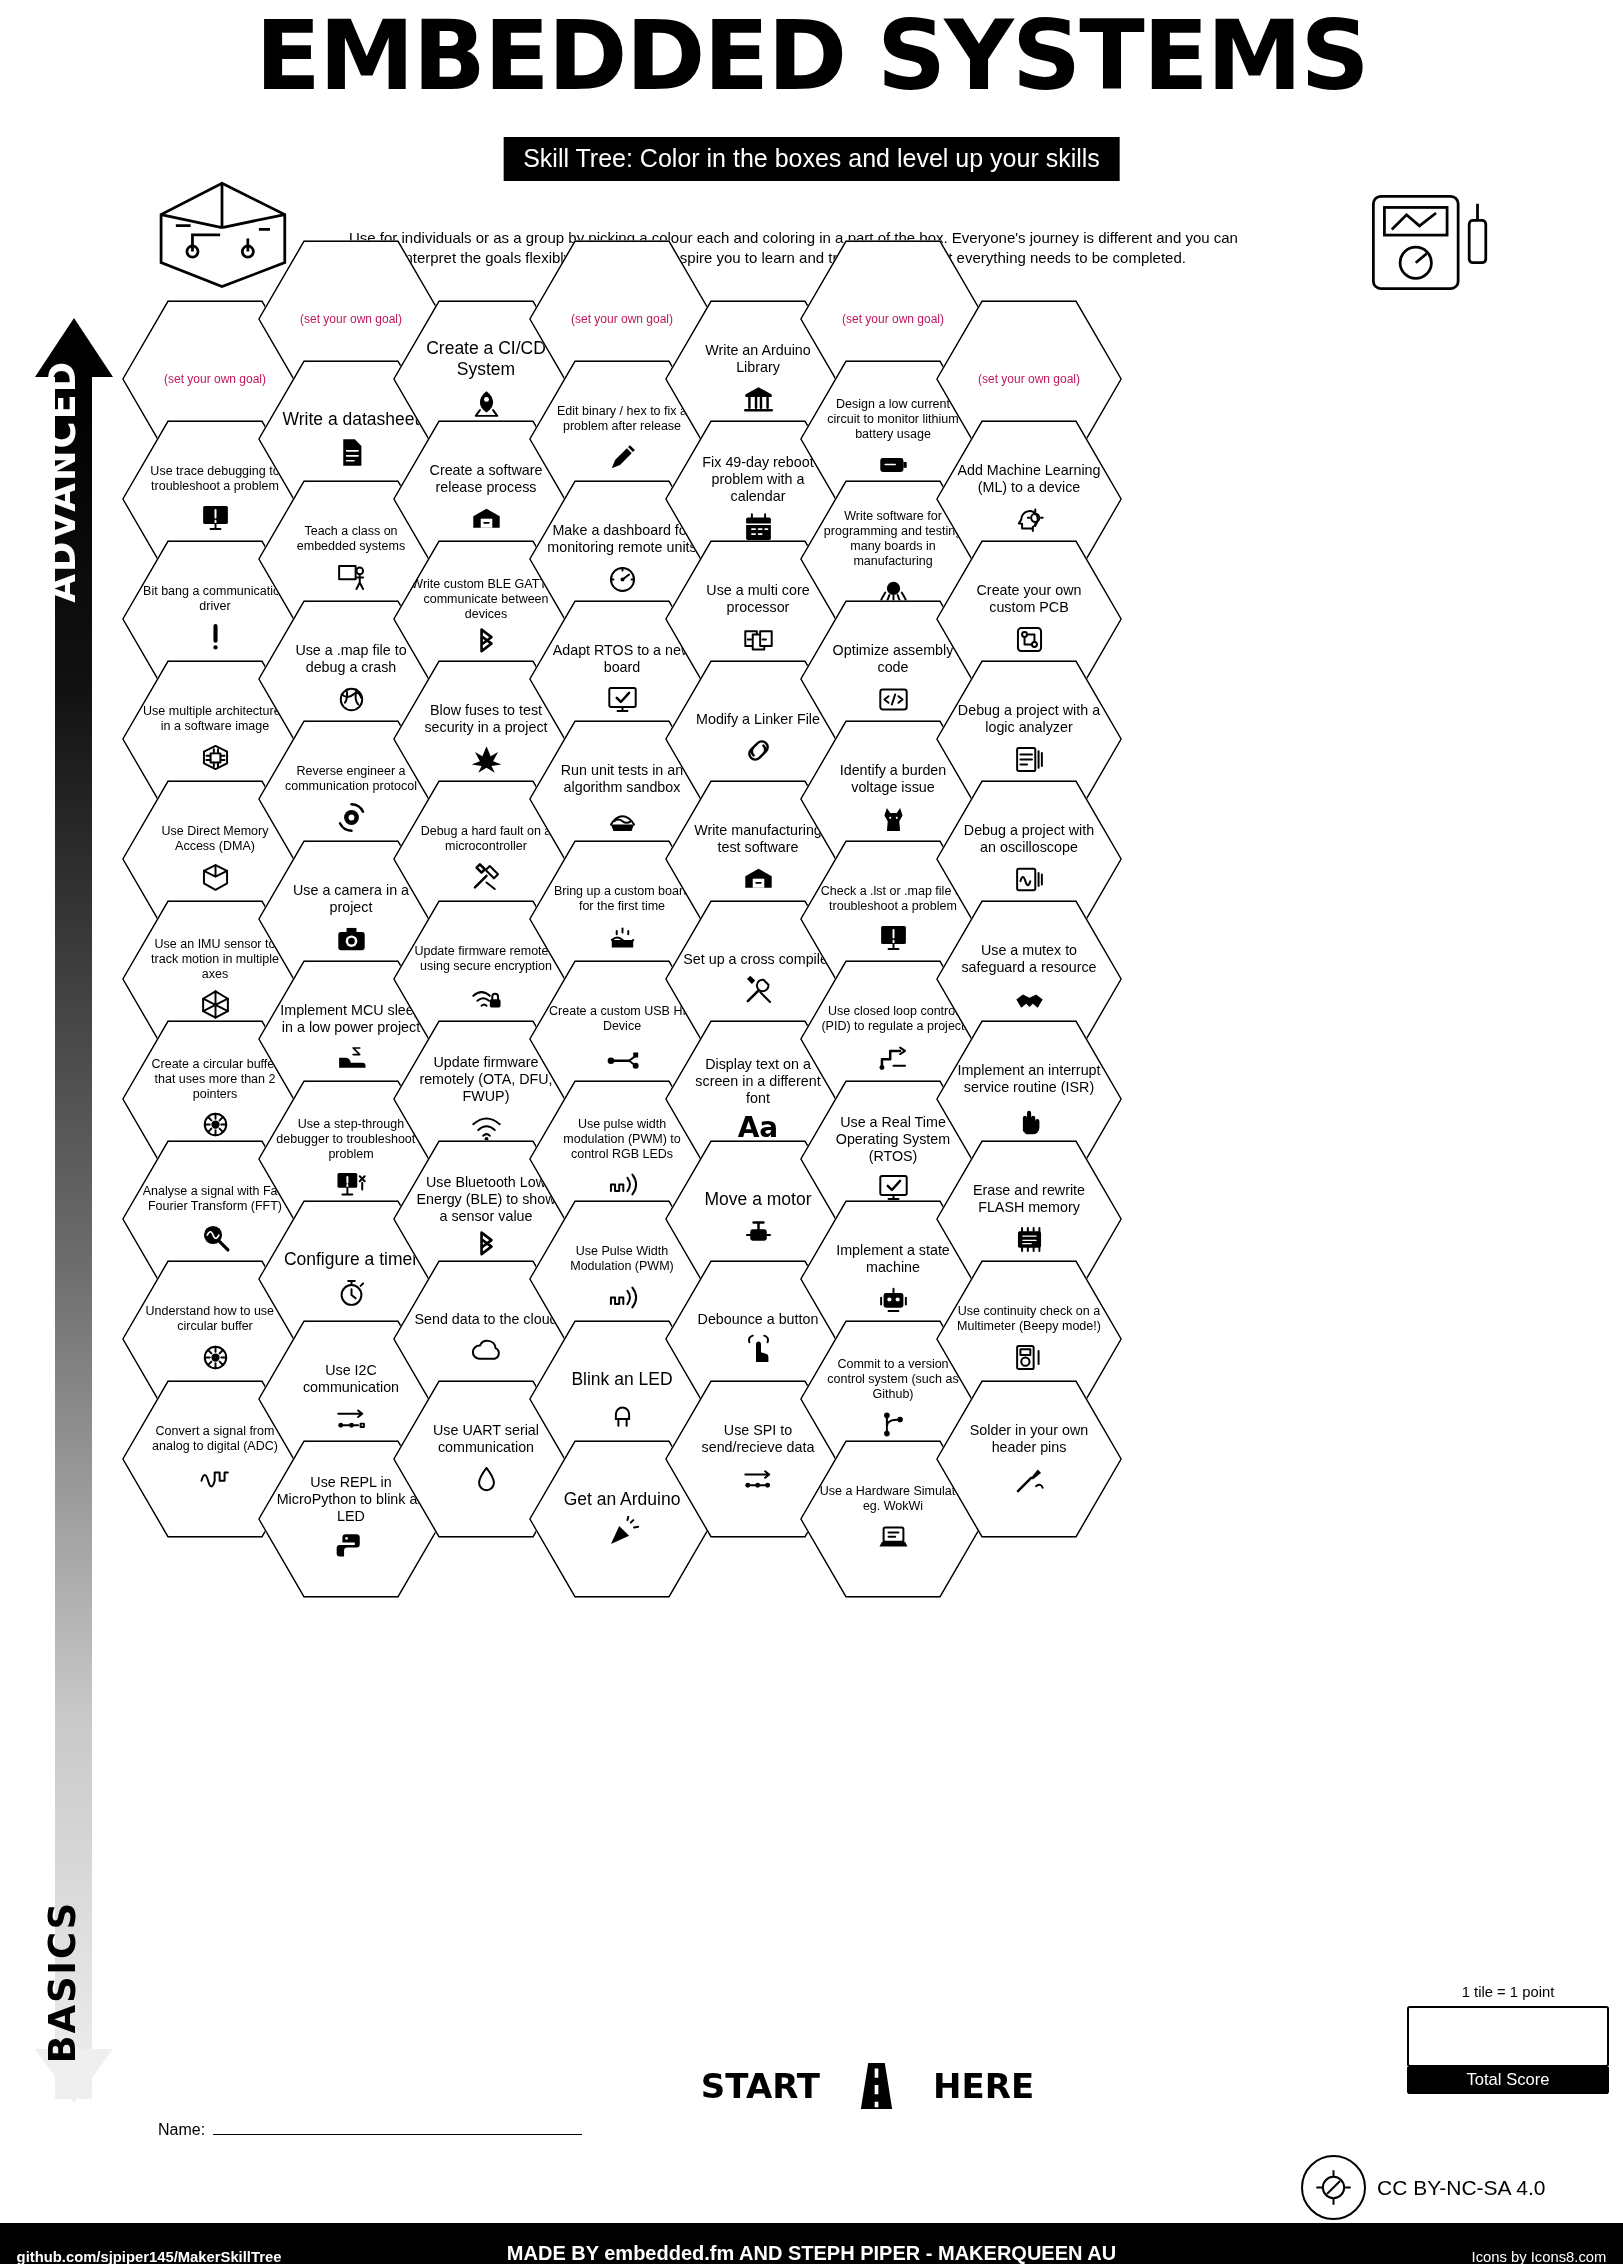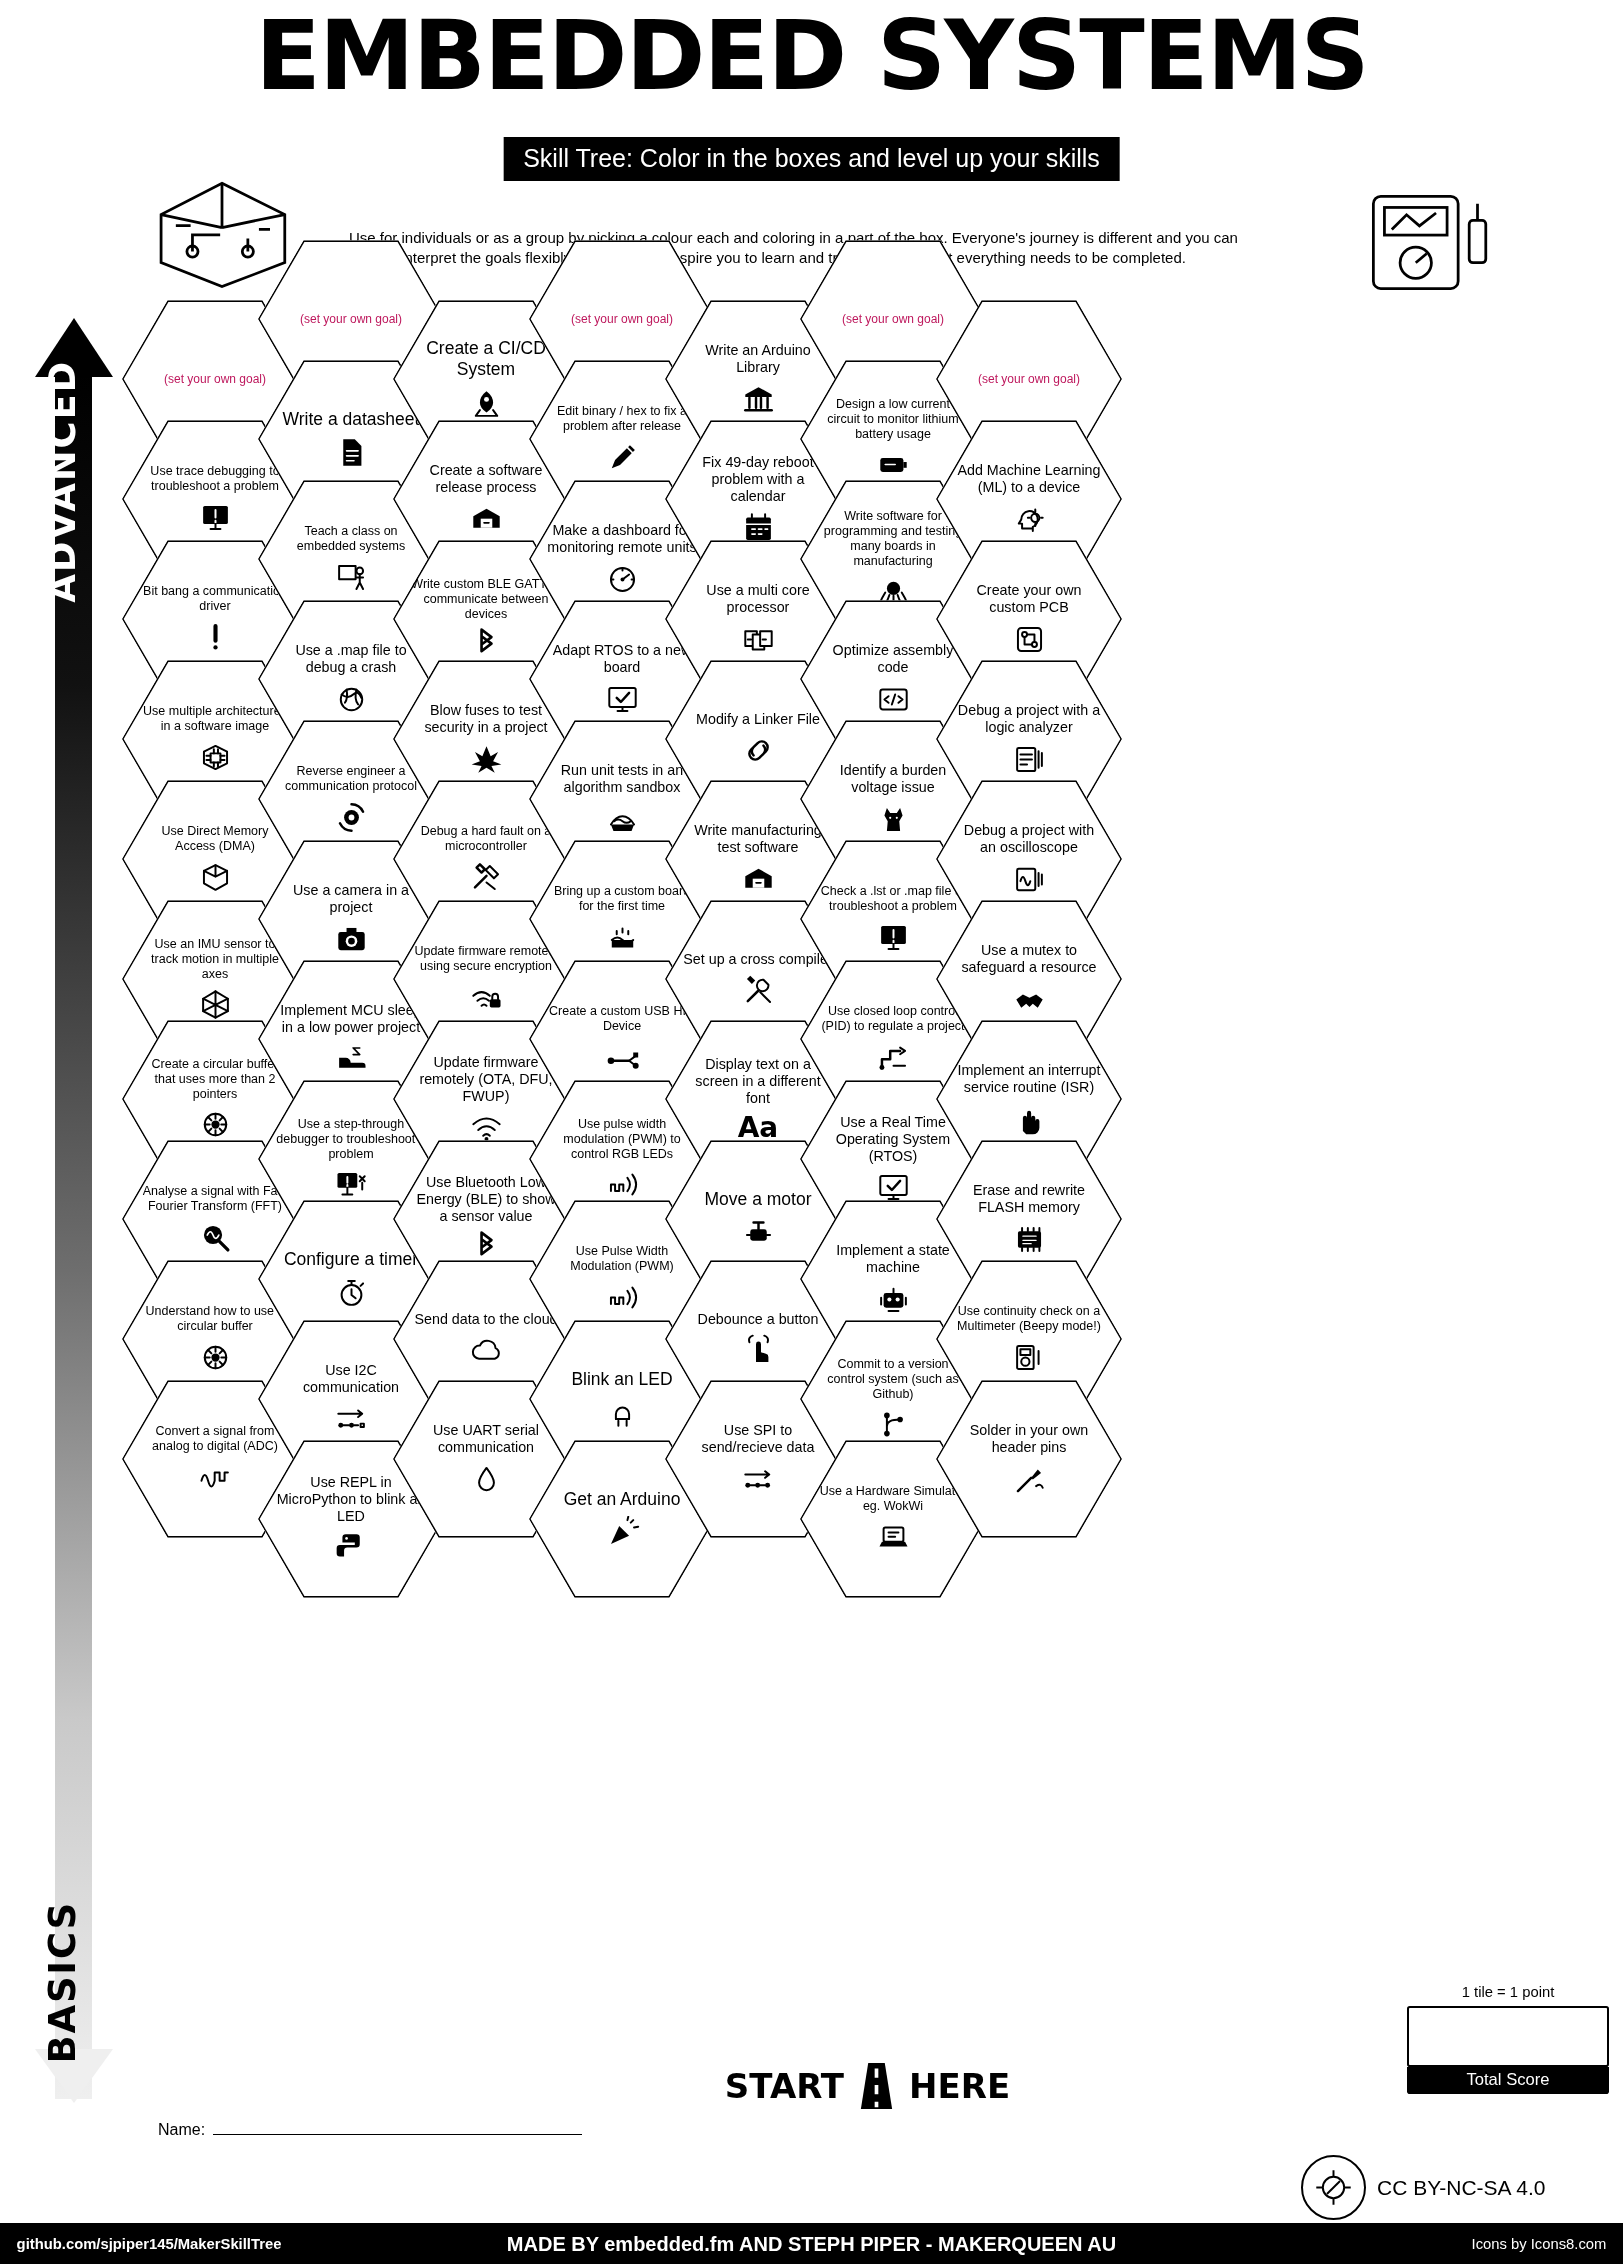--- a/index.html
+++ b/index.html
@@ -97,21 +97,21 @@
     font-family:"DejaVu Sans", sans-serif;
   }
   .hex .ico svg{display:block;}
   .hex.empty .lbl{font-size:12px;color:#be185d;}
   
   .corner-cube{position:absolute;left:148px;top:174px;width:148px;height:120px;}
   .corner-meter{position:absolute;left:1366px;top:189px;width:129px;height:106px;}
   
   .starthere{
     position:absolute;left:683px;top:2058px;width:369px;height:55px;
-    display:flex;align-items:center;justify-content:center;gap:4px;
+    display:flex;align-items:center;justify-content:center;gap:28px;
     font-size:34px;font-weight:bold;font-family:"DejaVu Sans", sans-serif;
   }
   .road{width:57px;height:50px;}
   
   .score-wrap{position:absolute;left:1407px;top:1984px;width:202px;}
   .score-note{font-size:14.8px;text-align:center;margin-bottom:5.5px;}
   .score-box{
     border:2.8px solid #000;height:57px;background:#fff;border-radius:2.8px;
   }
   .score-label{
@@ -128,21 +128,21 @@
     position:absolute;left:1301px;top:2155px;display:flex;align-items:center;gap:11px;
   }
   .cc-circle{
     width:61px;height:61px;border-radius:50%;border:2.8px solid #000;
     display:flex;align-items:center;justify-content:center;
   }
   .cc-text{font-size:21px;}
   
   .footer{
     position:absolute;left:0;right:0;bottom:0;height:42px;background:#000;color:#fff;
-    display:flex;align-items:center;
+    display:flex;align-items:flex-end;
   }
   .footer .left{position:absolute;left:16.6px;font-size:14.8px;font-weight:bold;}
   .footer .center{width:100%;text-align:center;font-size:20px;font-weight:bold;}
   .footer .right{position:absolute;right:16.6px;font-size:14.8px;}
   svg{stroke:#000;fill:none;}
 </style>
 </head>
 <body>
 
 <div class="title">EMBEDDED SYSTEMS</div>

